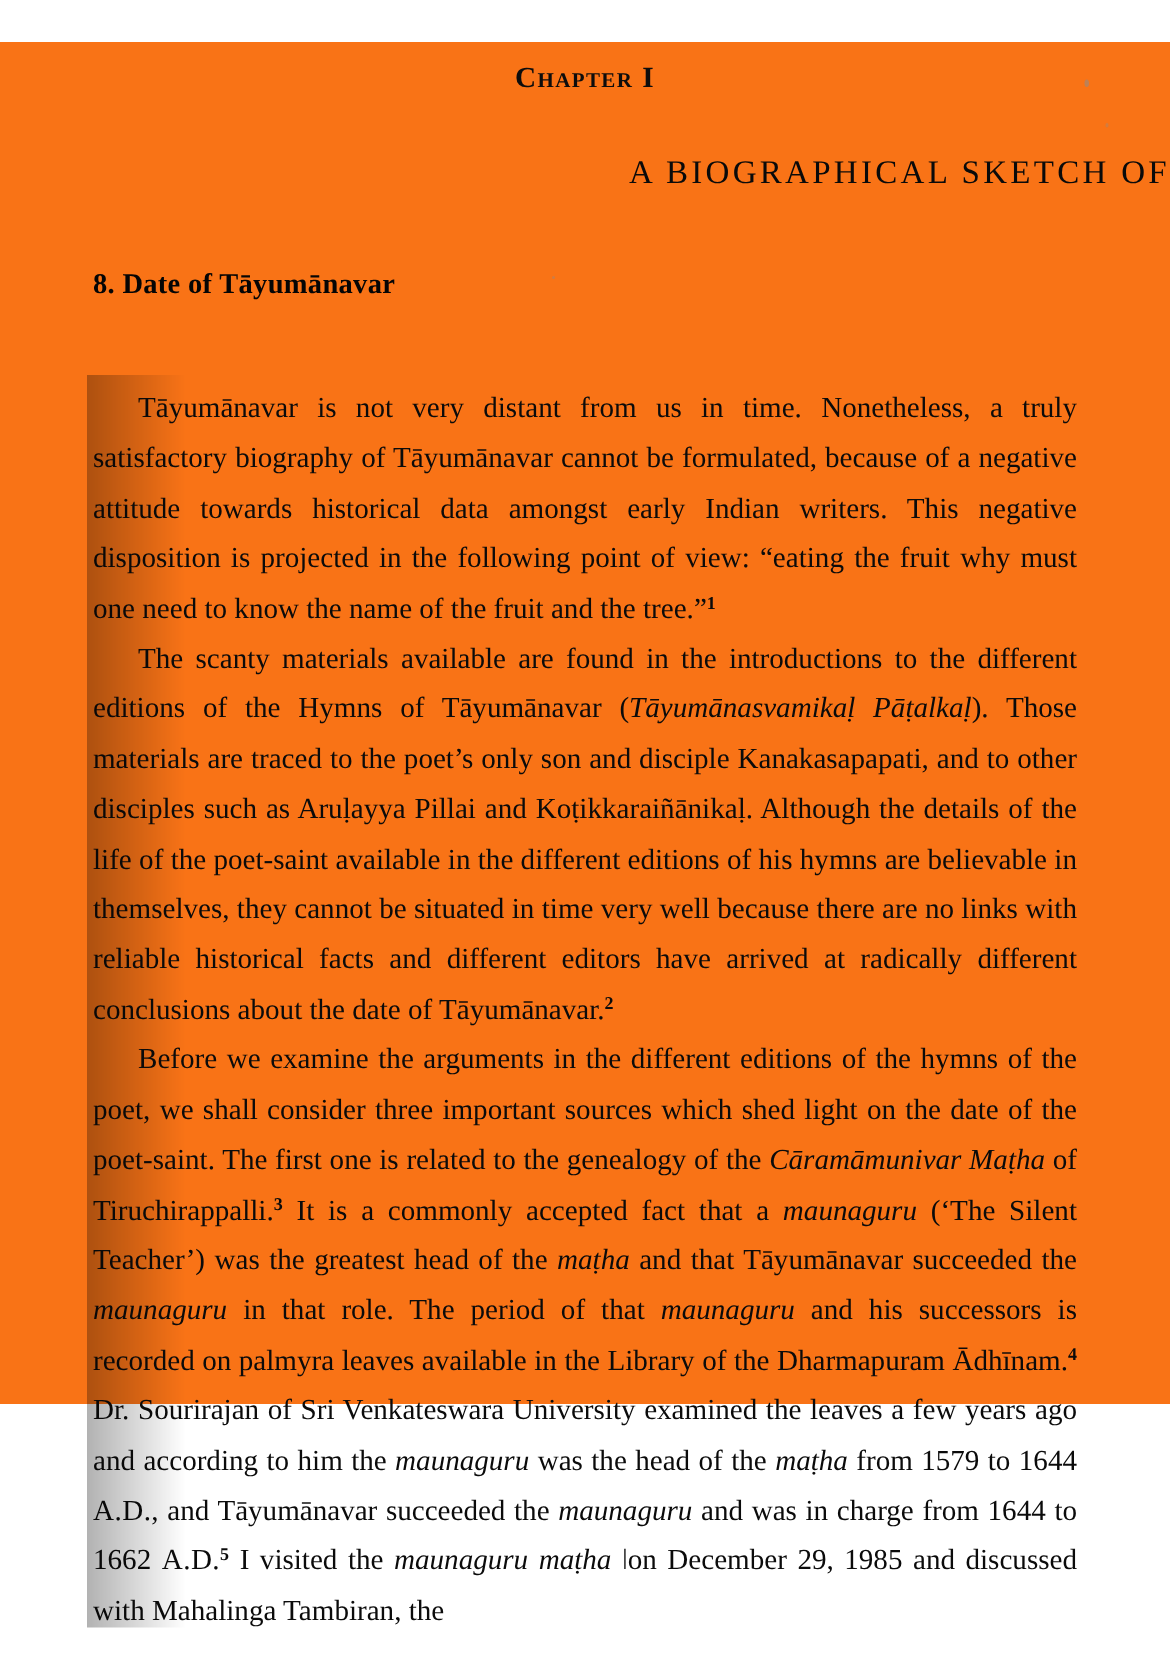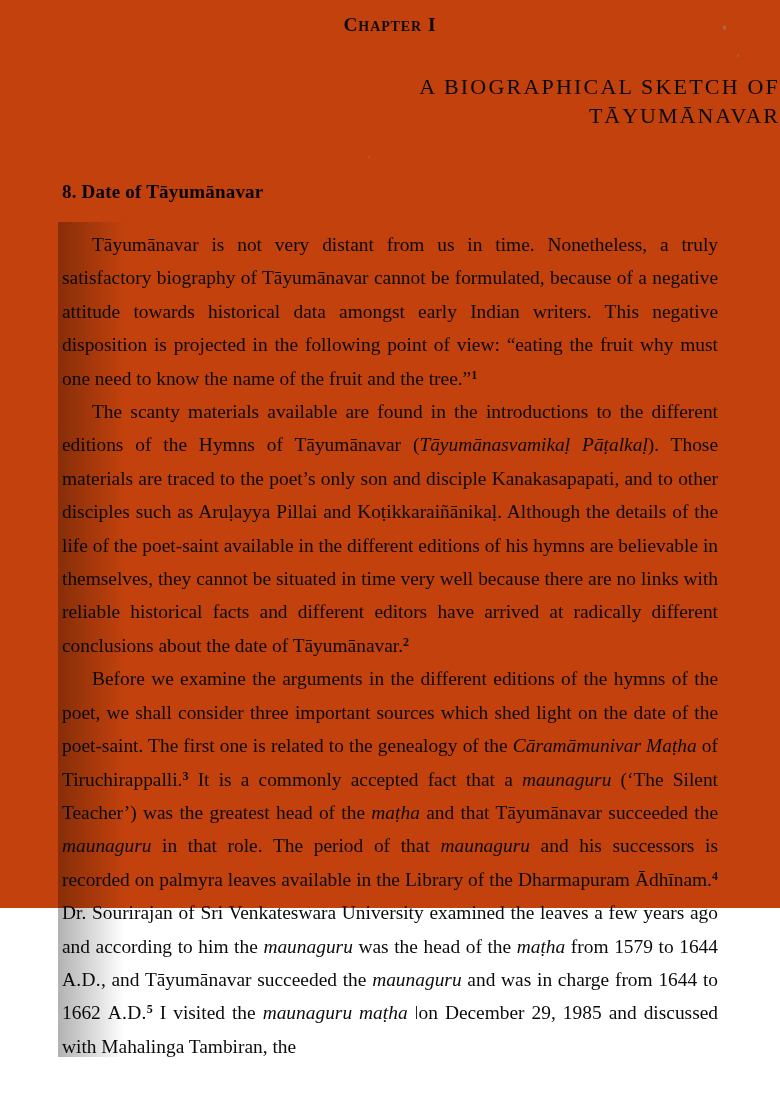--- a/index.html
+++ b/index.html
@@ -13,22 +13,23 @@
     background: #ffffff;
     font-family: "Liberation Serif", "DejaVu Serif", serif;
     color: #0a0a0a;
     overflow: hidden;
   }
 
   .page {
     position: relative;
     width: 780px;
     height: 908px;
-    background: #c2410c;
+    background: #f97316;
     box-sizing: border-box;
+    margin-top: 28px;
   }
 
   
   .chapter-line {
     text-align: center;
     margin: 0;
     padding-top: 14px;
     font-size: 19.5px;
     font-variant: small-caps;
     letter-spacing: 0.9px;
@@ -130,21 +131,20 @@
 <body>
 
 <div class="page">
 
   <div class="chapter-line">
     <span>Chapter</span><span class="numeral">I</span>
   </div>
 
   <h1 class="doc-title">
     <span>A BIOGRAPHICAL SKETCH OF</span>
-    <span class="line2">TĀYUMĀNAVAR</span>
   </h1>
 
   <h2 class="section-heading">8. Date of Tāyumānavar</h2>
 
   <div class="body-block" id="body-text">
       <p class="para"><span>Tāyumānavar is not very distant from us in time. Nonetheless, a truly satisfactory biography of Tāyumānavar cannot be formulated, because of a negative attitude towards historical data amongst early Indian writers. This negative disposition is projected in the following point of view: “eating the fruit why must one need to know the name of the fruit and the tree.”</span><sup class="fn">1</sup></p>
       <p class="para"><span>The scanty materials available are found in the introductions to the different editions of the Hymns of Tāyumānavar (</span><i>Tāyumānasvamikaḷ Pāṭalkaḷ</i><span>). Those materials are traced to the poet’s only son and disciple Kanakasapapati, and to other disciples such as Aruḷayya Pillai and Koṭikkaraiñānikaḷ. Although the details of the life of the poet-saint available in the different editions of his hymns are believable in themselves, they cannot be situated in time very well because there are no links with reliable historical facts and different editors have arrived at radically different conclusions about the date of Tāyumānavar.</span><sup class="fn">2</sup></p>
       <p class="para"><span>Before we examine the arguments in the different editions of the hymns of the poet, we shall consider three important sources which shed light on the date of the poet-saint. The first one is related to the genealogy of the </span><i>Cāramāmunivar Maṭha</i><span> of Tiruchirappalli.</span><sup class="fn">3</sup><span> It is a commonly accepted fact that a </span><i>maunaguru</i><span> (‘The Silent Teacher’) was the greatest head of the </span><i>maṭha</i><span> and that Tāyumānavar succeeded the </span><i>maunaguru</i><span> in that role. The period of that </span><i>maunaguru</i><span> and his successors is recorded on palmyra leaves available in the Library of the Dharmapuram Ādhīnam.</span><sup class="fn">4</sup><span> Dr. Sourirajan of Sri Venkateswara University examined the leaves a few years ago and according to him the </span><i>maunaguru</i><span> was the head of the </span><i>maṭha</i><span> from 1579 to 1644 </span><span class="smallcaps">A.D.</span><span>, and Tāyumānavar succeeded the </span><i>maunaguru</i><span> and was in charge from 1644 to 1662 </span><span class="smallcaps">A.D.</span><sup class="fn">5</sup><span> I visited the </span><i>maunaguru maṭha</i><span> ǀon December 29, 1985 and discussed with Mahalinga Tambiran, the</span></p>
     </div>
 

